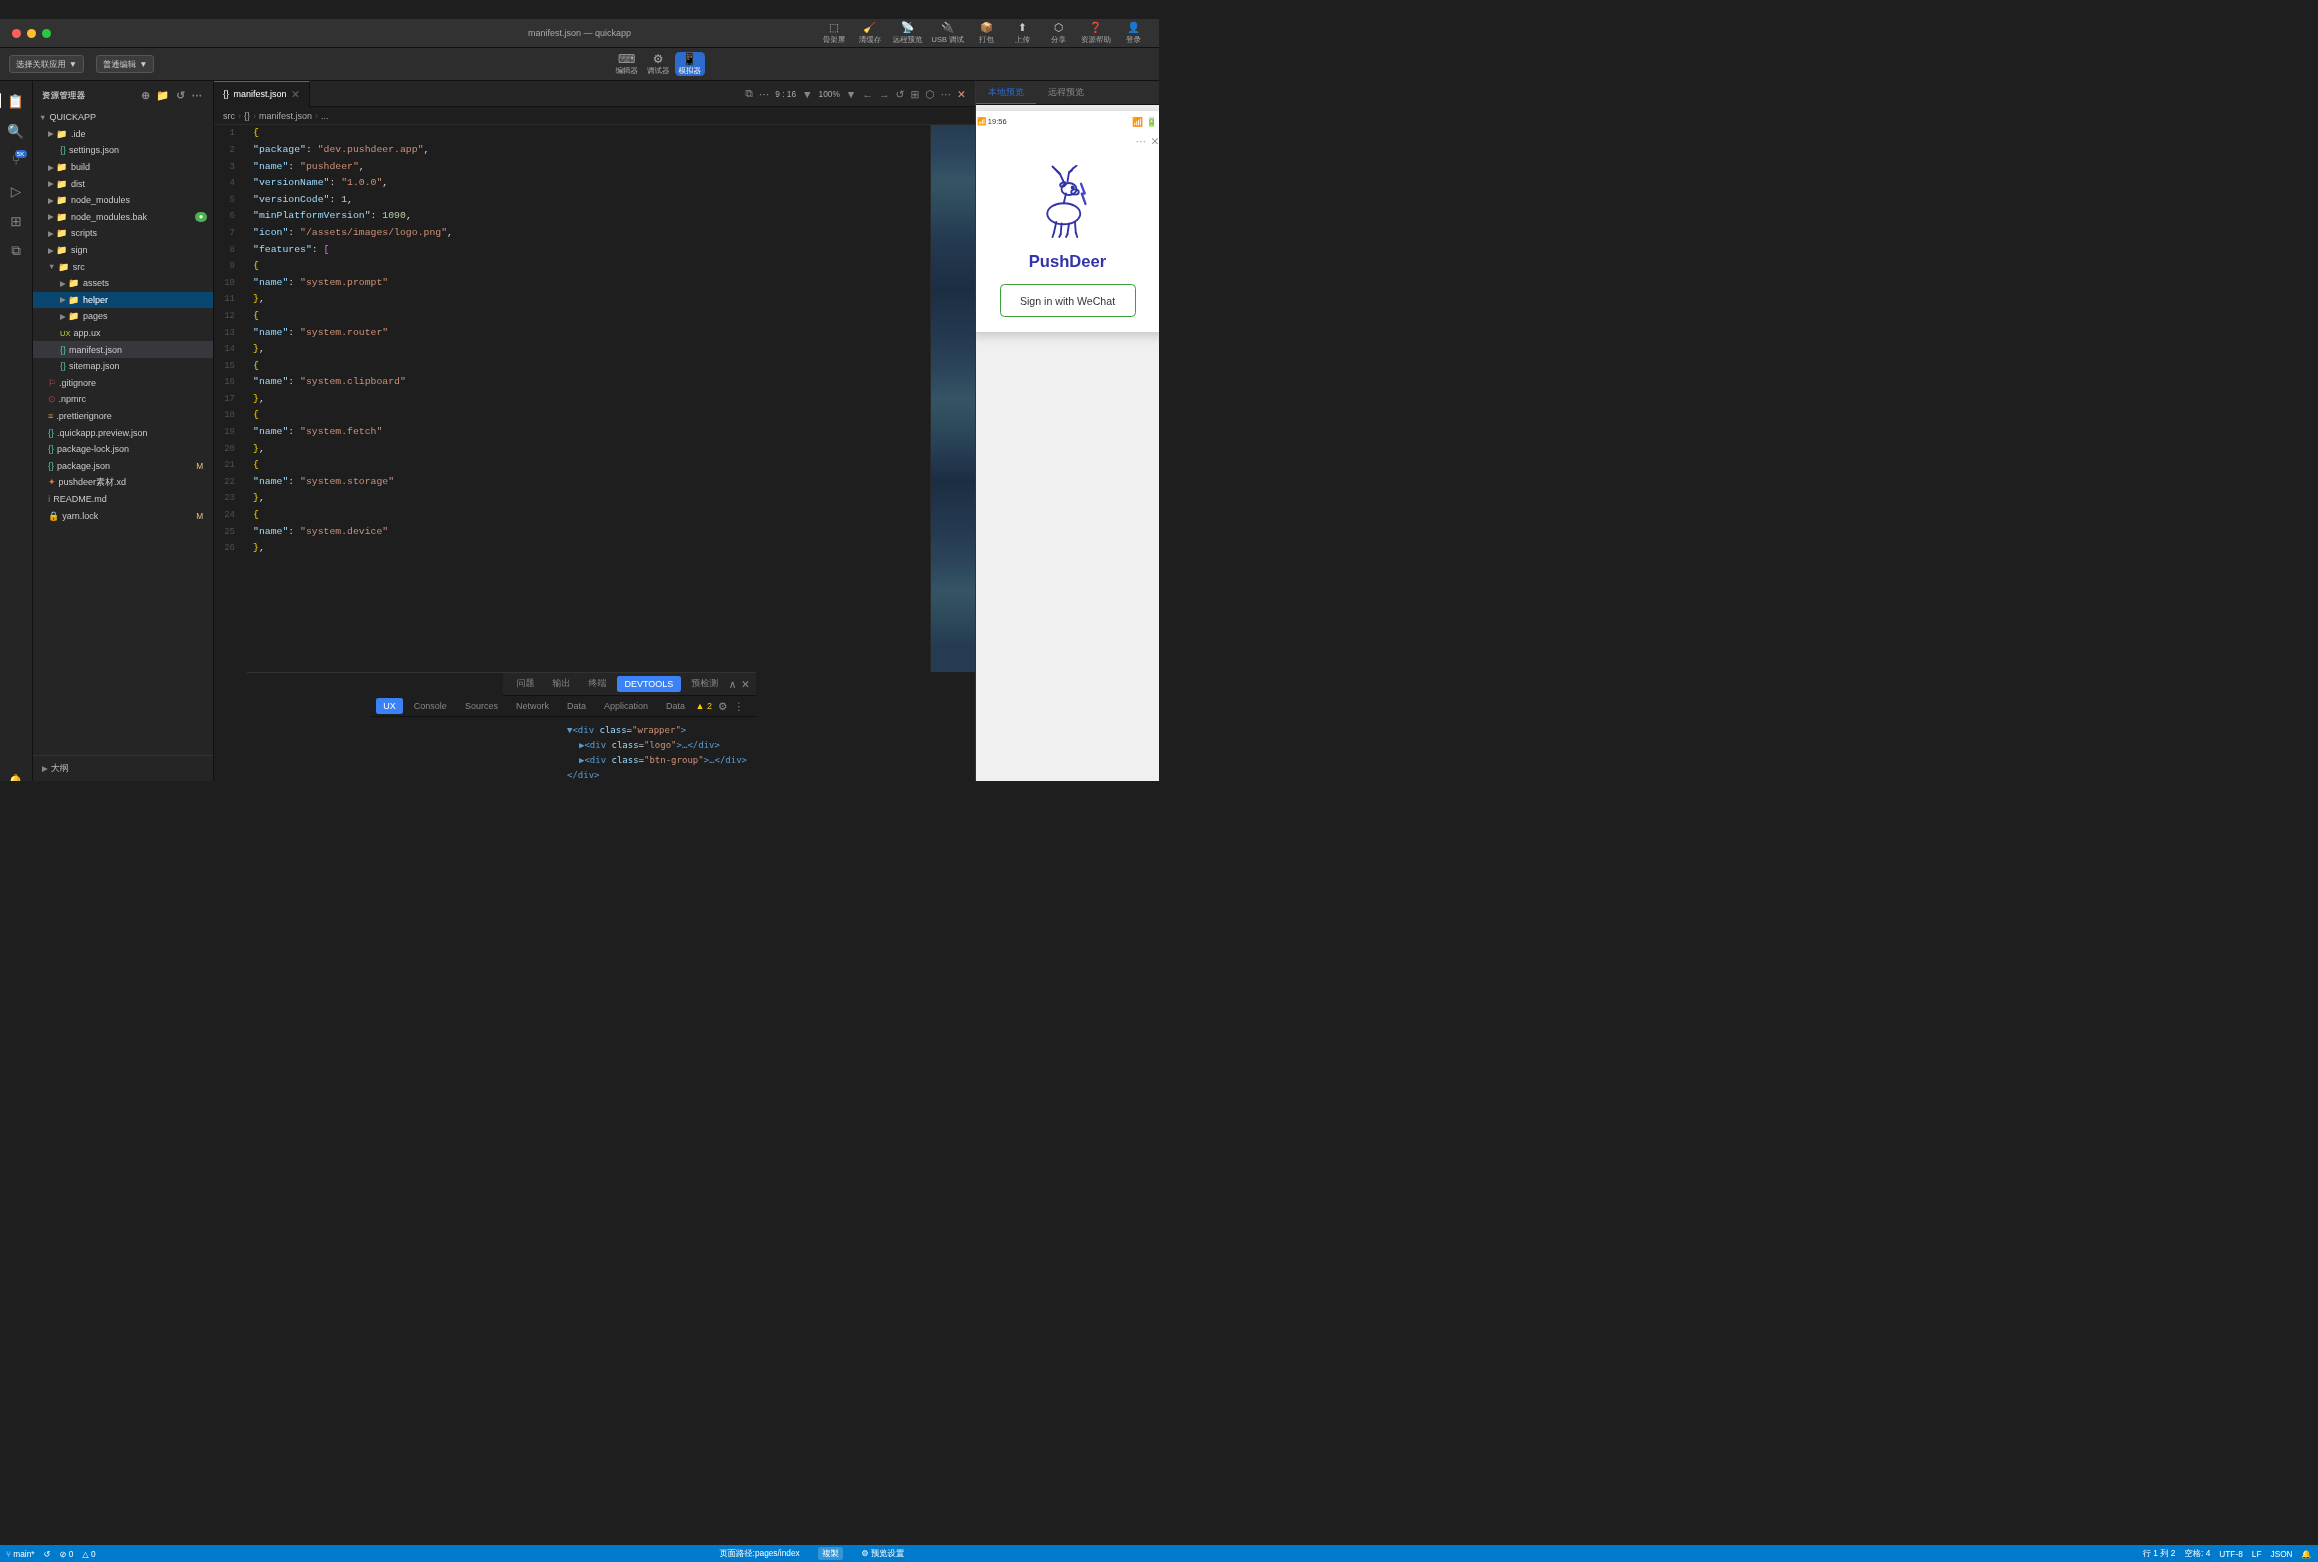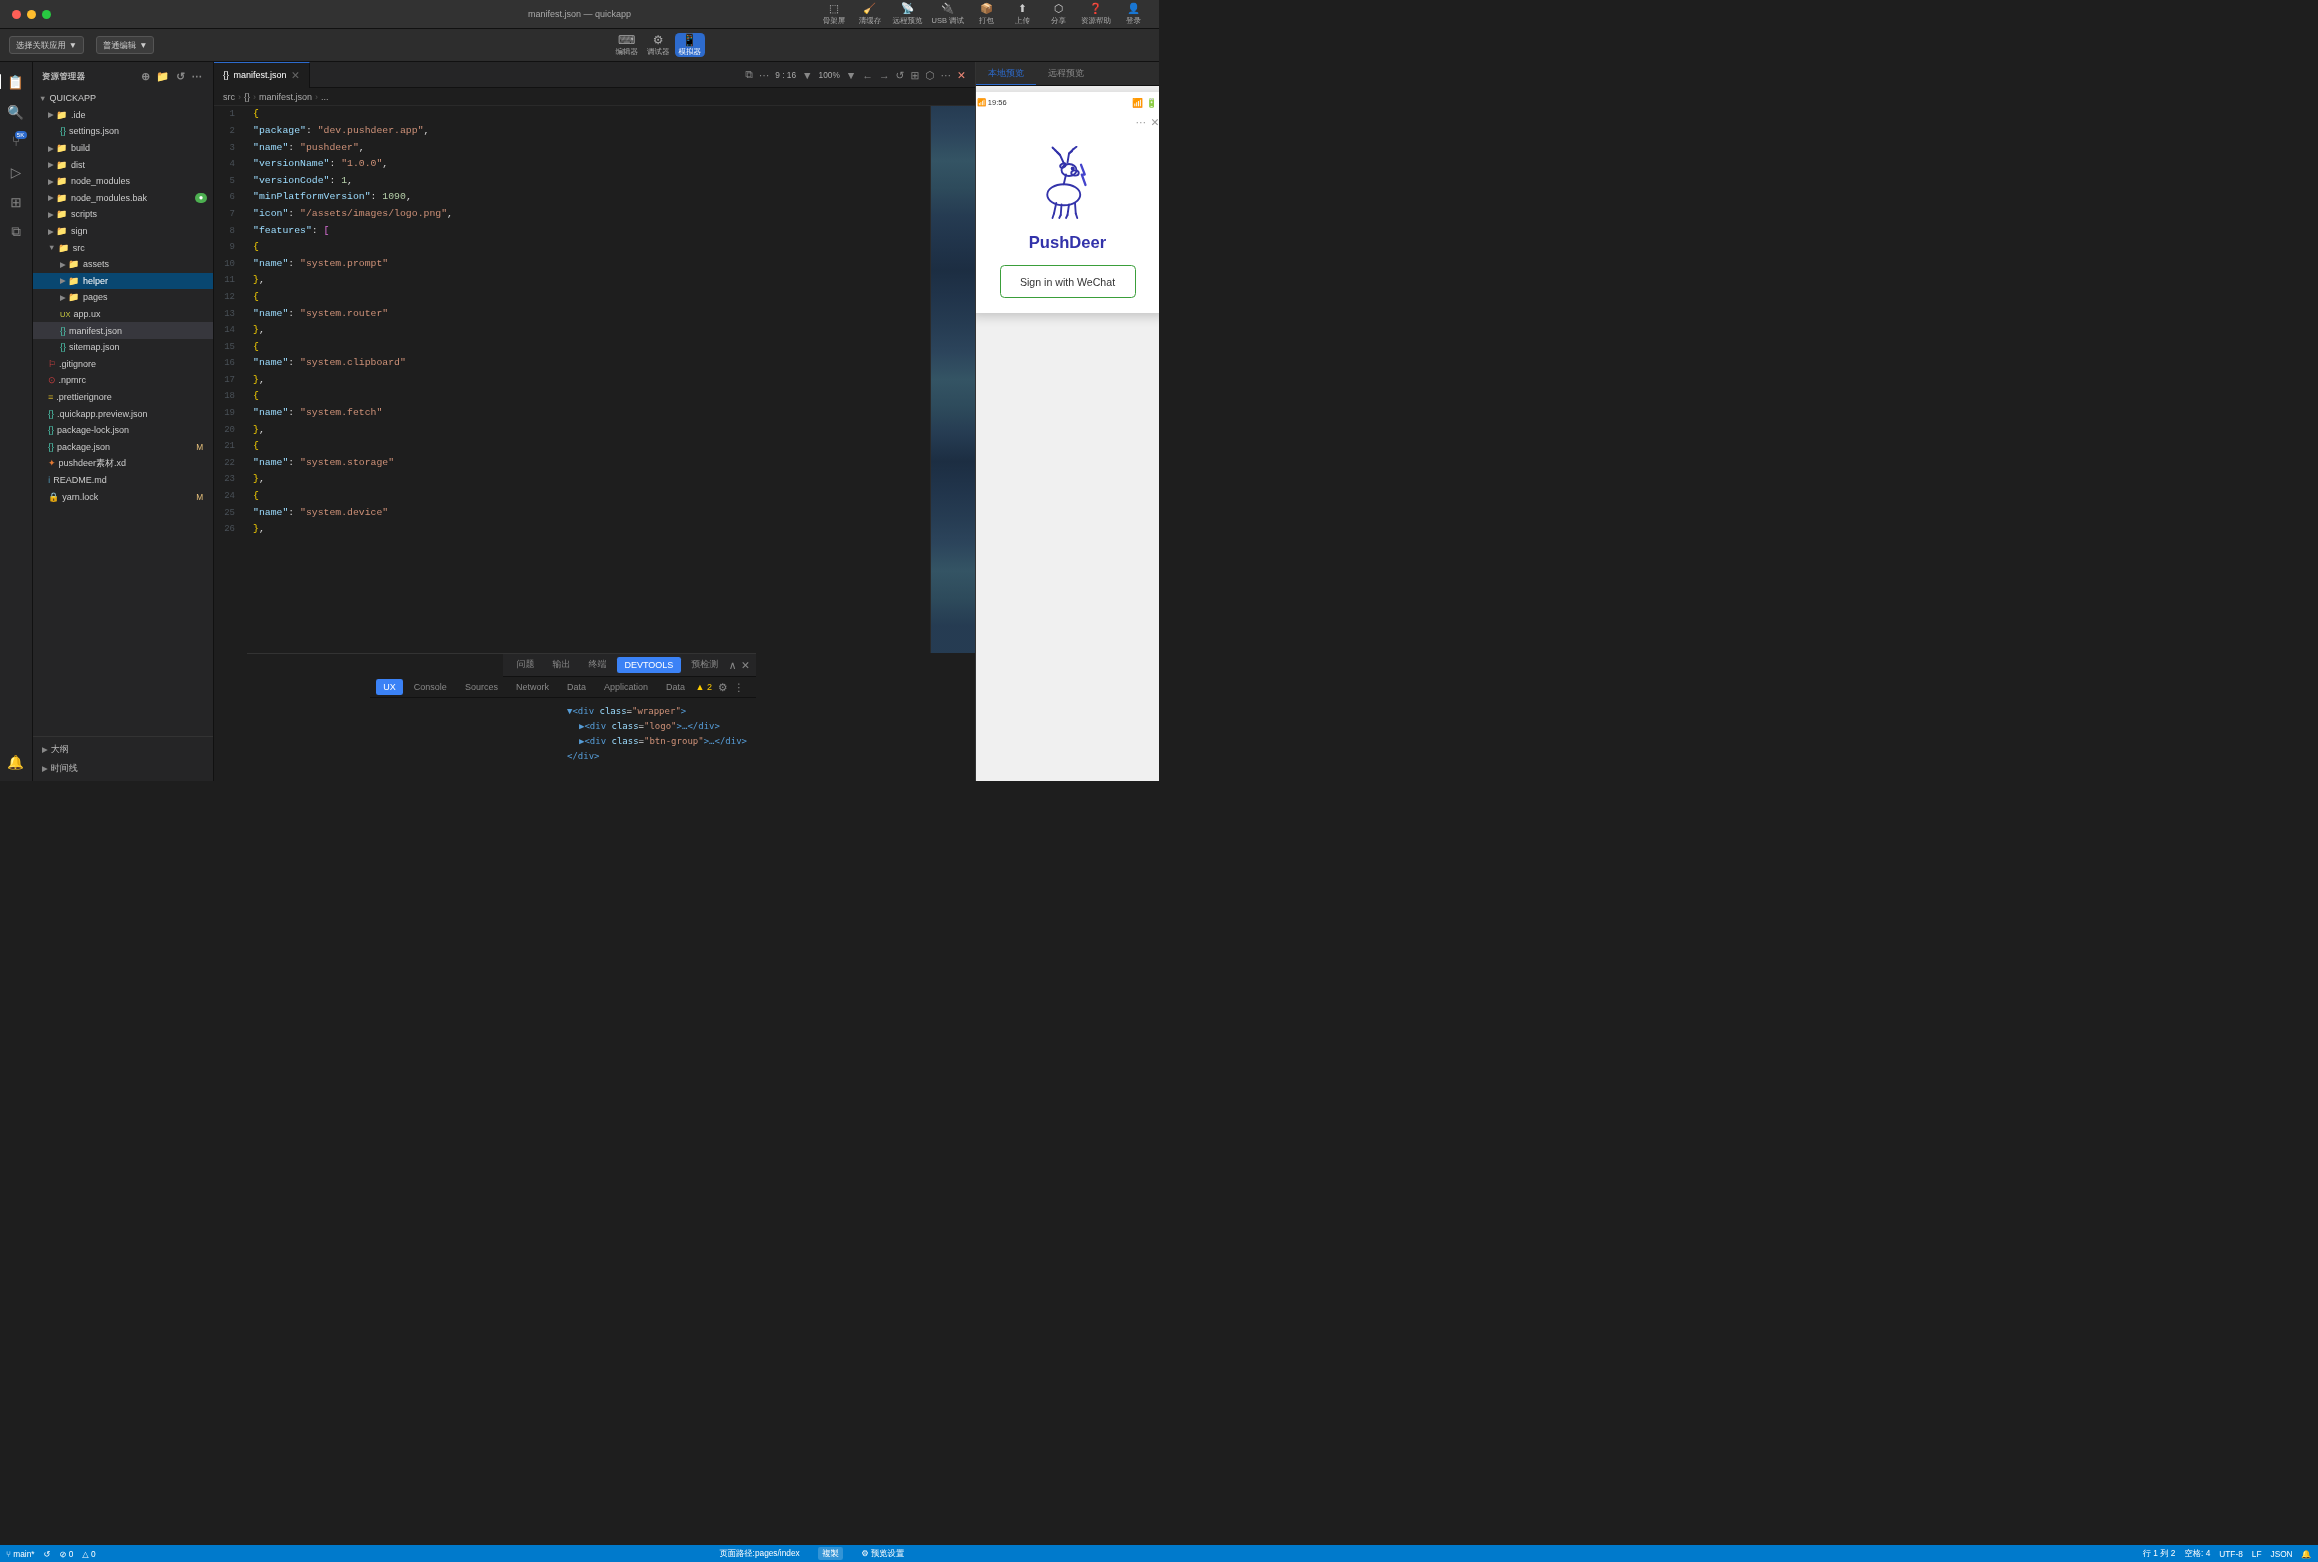--- a/index.html
+++ b/index.html
@@ -16,20 +16,21 @@
     
     .titlebar {
       height: 29px;
       background: #323232;
       display: flex;
       align-items: center;
       justify-content: space-between;
       padding: 0 12px;
       border-bottom: 0.8px solid #111;
       position: relative;
+      margin-top: 19px;
     }
     .titlebar-traffic {
       display: flex;
       gap: 6px;
       align-items: center;
     }
     .traffic-btn {
       width: 9px;
       height: 9px;
       border-radius: 50%;

